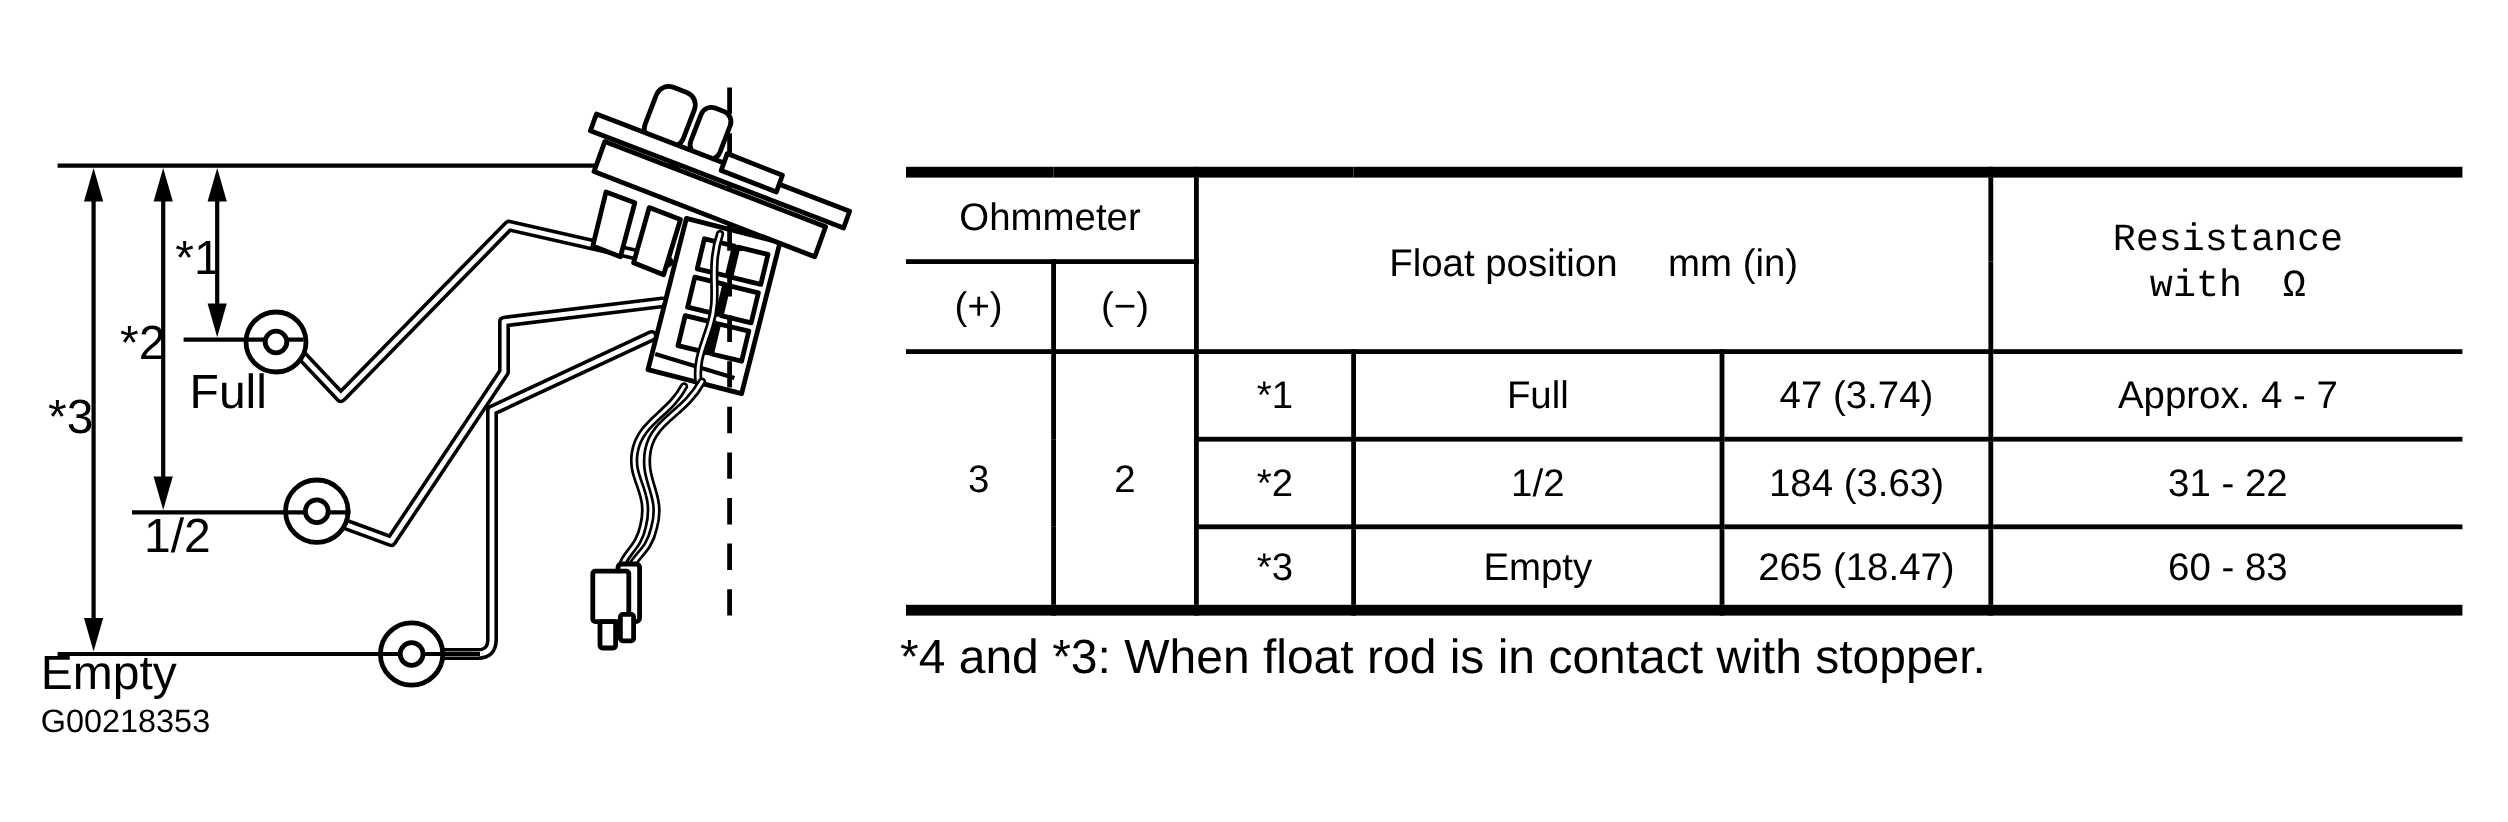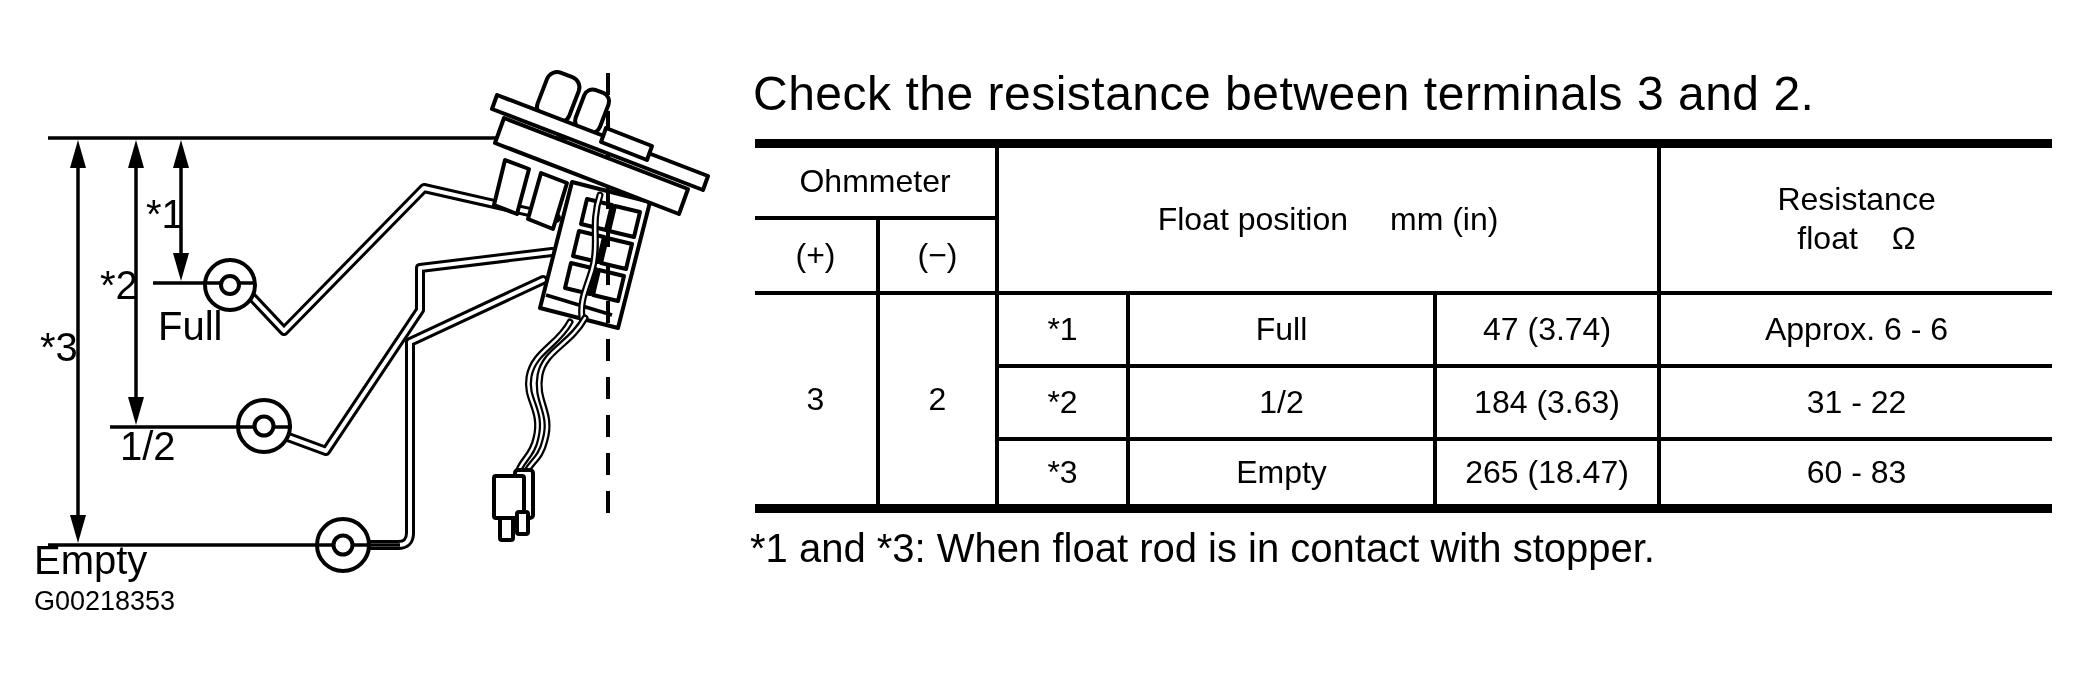--- a/index.html
+++ b/index.html
@@ -33,21 +33,21 @@
     border-top:9px solid #000;border-bottom:9px solid #000;
     border-left:hidden;border-right:hidden;
     font-size:32px;
   }
   #spec-table td{
     border:4px solid #000;text-align:center;vertical-align:middle;
     padding:0;overflow:hidden;white-space:nowrap;
   }
   .gap-wide{display:inline-block;width:42px;}
   .gap-med{display:inline-block;width:34px;}
-  .res-lines{line-height:1.22;}
+  .res-lines{line-height:1.22;font-family:Liberation Mono, monospace;}
 </style>
 </head>
 <body>
 
 <div id="page">
 
   <svg id="diagram-svg" width="750" height="685" viewBox="0 0 750 685" xmlns="http://www.w3.org/2000/svg">
 
     <g>
       <path class="arm-outer" d="M252,297 L284,331 L424,188 L556,218"></path>
@@ -136,68 +136,67 @@
 
     <text class="svg-label" x="146" y="228">*1</text>
     <text class="svg-label" x="100" y="299">*2</text>
     <text class="svg-label" x="40" y="361">*3</text>
     <text class="svg-label" x="158" y="340">Full</text>
     <text class="svg-label" x="120" y="460">1/2</text>
     <text class="svg-label" x="34" y="574">Empty</text>
     <text class="svg-small" x="34" y="610">G00218353</text>
   </svg>
 
-  <div id="instruction">Check the resistance between terminals 3 and 2.</div>
 
   <div id="spec-table-wrap">
     <table id="spec-table">
       <colgroup>
         <col style="width:123px">
           <col style="width:119px">
           <col style="width:131px">
         <col style="width:307px">
           <col style="width:224px">
           <col style="width:393px">
       </colgroup>
       <tbody>
           <tr style="height:74px">
         <td colspan="2">Ohmmeter</td>
         <td colspan="3" rowspan="2">
           <span>Float position</span><span class="gap-wide"></span><span>mm (in)</span>
         </td>
         <td rowspan="2">
           <div class="res-lines">
             <div><span>Resistance</span></div>
-            <div><span>float</span><span class="gap-med"></span><span>Ω</span></div>
+            <div><span>with</span><span class="gap-med"></span><span>Ω</span></div>
           </div>
         </td>
       </tr>
       <tr style="height:75px">
         <td>(+)</td>
         <td>(−)</td>
       </tr>
       <tr style="height:73px">
         <td rowspan="3">3</td>
         <td rowspan="3">2</td>
         <td>*1</td>
         <td>Full</td>
         <td>47 (3.74)</td>
-        <td>Approx. 6 - 6</td>
+        <td>Approx. 4 - 7</td>
       </tr>
       <tr style="height:73px">
         <td>*2</td>
         <td>1/2</td>
         <td>184 (3.63)</td>
         <td>31 - 22</td>
       </tr>
       <tr style="height:70px">
         <td>*3</td>
         <td>Empty</td>
         <td>265 (18.47)</td>
         <td>60 - 83</td>
       </tr>
     </tbody>
       </table>
   </div>
 
-  <div id="footnote">*1 and *3: When float rod is in contact with stopper.</div>
+  <div id="footnote">*4 and *3: When float rod is in contact with stopper.</div>
 
 </div>
 
 </body></html>

